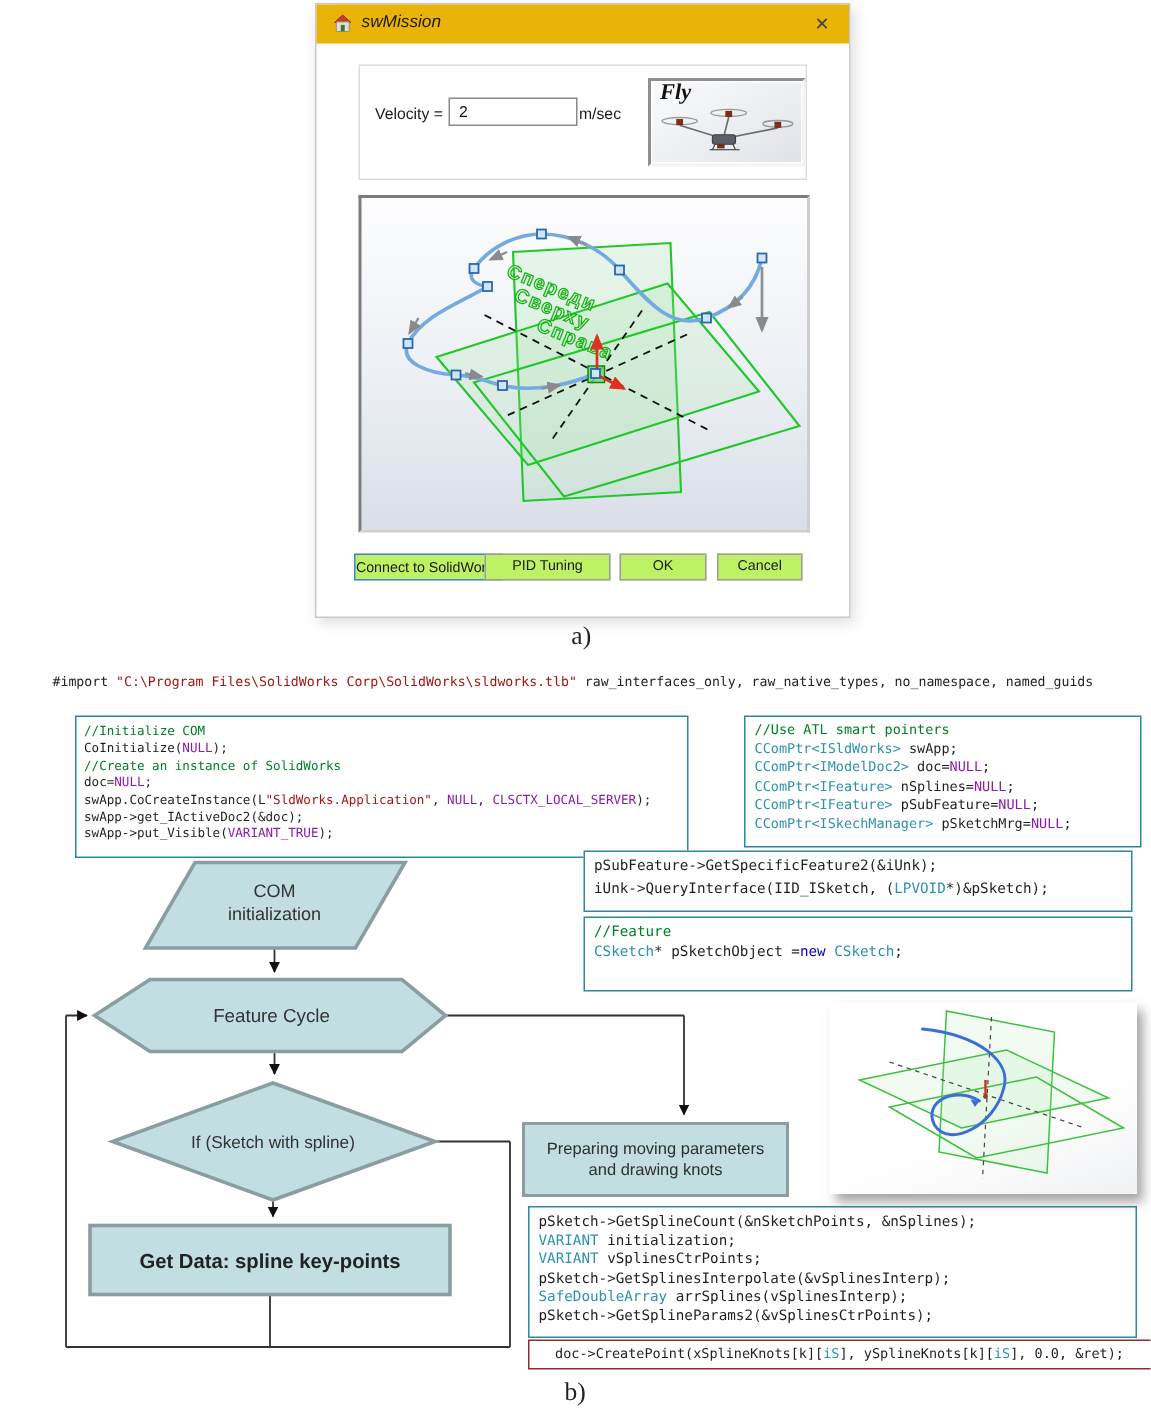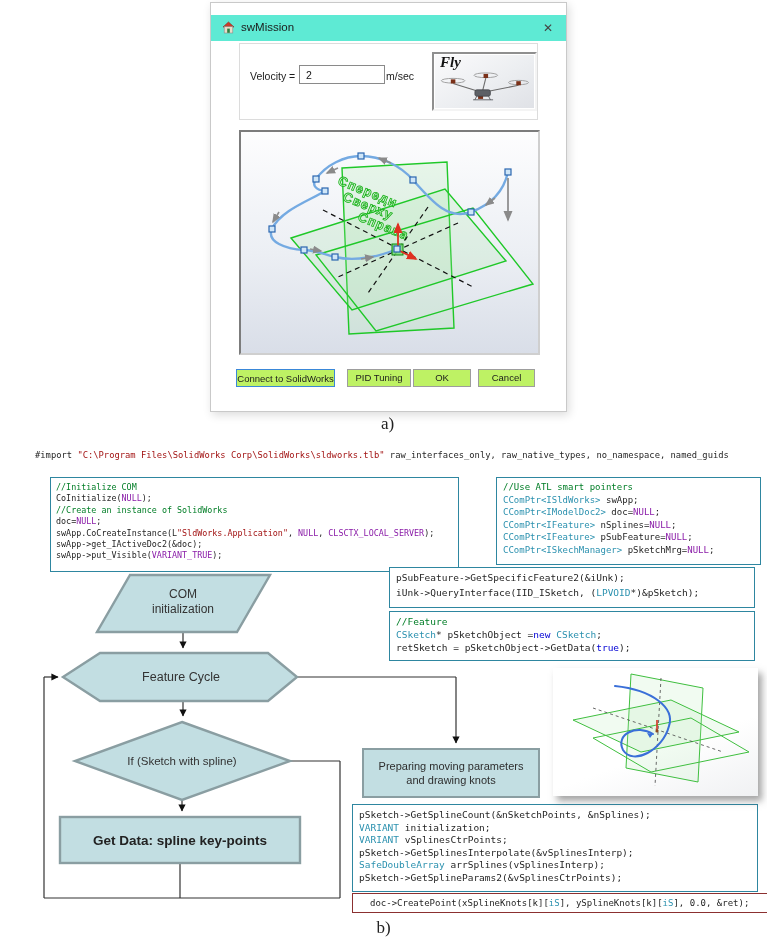--- a/index.html
+++ b/index.html
@@ -3,21 +3,21 @@
 <meta charset="utf-8">
 <style>
   html,body{margin:0;padding:0;}
   body{width:767px;height:948px;background:#ffffff;position:relative;overflow:hidden;
        font-family:"Liberation Sans","DejaVu Sans",sans-serif;color:#222;}
   .abs{position:absolute;}
 
   
   #dialog{left:210px;top:2px;width:355px;height:408px;background:#fff;
           border:1px solid #c9c9c9;box-shadow:2px 3px 9px rgba(0,0,0,.14);}
-  #titlebar{position:absolute;left:0;top:12px;width:100%;height:26px;background:#5eead4;}
+  #titlebar{position:absolute;left:0;top:0;width:100%;height:26px;background:#eab308;font-style:italic;}
   #title-icon{position:absolute;left:11px;top:6px;width:13px;height:13px;}
   #title-text{position:absolute;left:30px;top:6px;font-size:11.5px;color:#1b1b1b;}
   #close-btn{position:absolute;right:10px;top:5px;width:16px;height:16px;text-align:center;
              font-size:12px;color:#444;line-height:16px;cursor:default;}
   .groupbox{position:absolute;border:1px solid #dcdcdc;background:#fff;}
   #group-vel{left:28px;top:40px;width:297px;height:75px;}
   #vel-label{position:absolute;left:10px;top:26px;font-size:10.5px;color:#1b1b1b;}
   #vel-input{position:absolute;left:59px;top:21px;width:78px;height:17px;border:1px solid #8a8a8a;
              font-size:10.5px;padding:0 0 0 6px;font-family:"Liberation Sans",sans-serif;color:#111;}
   #vel-unit{position:absolute;left:146px;top:26px;font-size:10.5px;color:#1b1b1b;}
@@ -28,21 +28,21 @@
   #fly-caption{position:absolute;left:6px;top:0px;font-family:"Liberation Serif","DejaVu Serif",serif;
                font-style:italic;font-weight:bold;font-size:15px;color:#111;}
   #drone{position:absolute;left:4px;top:14px;}
   #viewport{left:28px;top:127px;width:297px;height:221px;
             border:2px solid;border-color:#7c7c7c #cfcfcf #cfcfcf #7c7c7c;
             background:linear-gradient(180deg,#fdfdfe 0%,#ecuted 0%,#eceff4 55%,#dadfe9 100%);}
   .winbtn{position:absolute;top:366px;height:18px;background:#bef264;border:1px solid #9d9d9d;
           font-size:9.5px;color:#1b1b1b;text-align:center;line-height:16px;
           font-family:"Liberation Sans",sans-serif;padding:0;}
   #btn-connect{left:25px;width:99px;border:1.5px solid #3a87d8;line-height:15px;}
-  #btn-pid{left:136px;width:64px;}
+  #btn-pid{left:112px;width:84px;}
   #btn-ok{left:202px;width:58px;}
   #btn-cancel{left:267px;width:57px;}
   .figlabel{font-family:"Liberation Serif","DejaVu Serif",serif;font-size:17px;color:#222;text-align:center;}
   #label-a{left:210px;top:414px;width:355px;}
   #label-b{left:0;top:918px;width:767px;}
 
   
   .codebox{position:absolute;background:#fff;border:1px solid #2e86a0;
            font-family:"DejaVu Sans Mono","Liberation Mono",monospace;color:#1f1f1f;}
   .cl{white-space:pre;}
@@ -50,21 +50,21 @@
   .c-m{color:#8a1ca8}.c-t{color:#2b91af}.c-k{color:#0000d4}
   #code-import{left:35px;top:450px;width:725px;border:none;font-size:8.8px;}
   #code-init{left:50px;top:477px;width:397px;height:85px;font-size:8.4px;line-height:11.4px;padding:4px 5px;}
   #code-atl{left:484px;top:477px;width:251px;height:80px;font-size:9px;line-height:12.6px;padding:3px 6px;margin-left:12px;}
   #code-getspec{left:389px;top:567px;width:352px;height:33px;font-size:9.5px;line-height:14.5px;padding:3px 6px;}
   #code-sketch{left:389px;top:611px;width:352px;height:42px;font-size:9.5px;line-height:13.2px;padding:3px 6px;}
   #code-splines{left:352px;top:804px;width:392px;height:78px;font-size:9.5px;line-height:12.6px;padding:4px 6px;}
   #code-createpoint{left:352px;top:893px;width:392px;height:18px;font-size:9px;line-height:18px;
                     padding:0 17px;border:1.5px solid #8b3030;}
   #flow-svg{left:20px;top:565px;}
-  #box-preparing{left:362px;top:748px;width:174px;height:46px;background:#c2dee2;
+  #box-preparing{left:348px;top:748px;width:174px;height:46px;background:#c2dee2;
                  border:2px solid #8a9ea2;display:flex;align-items:center;justify-content:center;
                  text-align:center;font-size:11px;color:#2e2e2e;line-height:14px;}
   #thumb3d{left:553px;top:668px;width:205px;height:128px;background:linear-gradient(160deg,#ffffff 60%,#f0f1f3 100%);
            box-shadow:4px 5px 7px rgba(90,90,90,.55);}
 </style>
 </head>
 <body>
 
 <div id="dialog" class="abs">
 
@@ -208,21 +208,20 @@
     <div class="cl"><span class="c-t">CComPtr&lt;IFeature&gt;</span><span class="c-d"> pSubFeature=</span><span class="c-m">NULL</span><span class="c-d">;</span></div>
     <div class="cl"><span class="c-t">CComPtr&lt;ISkechManager&gt;</span><span class="c-d"> pSketchMrg=</span><span class="c-m">NULL</span><span class="c-d">;</span></div>
   </div>
 <div id="code-getspec" class="abs codebox">
     <div class="cl"><span class="c-d">pSubFeature-&gt;GetSpecificFeature2(&amp;iUnk);</span></div>
     <div class="cl"><span class="c-d">iUnk-&gt;QueryInterface(IID_ISketch, (</span><span class="c-t">LPVOID</span><span class="c-d">*)&amp;pSketch);</span></div>
   </div>
 <div id="code-sketch" class="abs codebox">
     <div class="cl"><span class="c-com">//Feature</span></div>
     <div class="cl"><span class="c-t">CSketch</span><span class="c-d">* pSketchObject =</span><span class="c-k">new</span><span class="c-d"> </span><span class="c-t">CSketch</span><span class="c-d">;</span></div>
-    <div class="cl"><span class="c-d">retSketch = pSketchObject-&gt;GetData(</span><span class="c-k">true</span><span class="c-d">);</span></div>
   </div>
 <div id="code-splines" class="abs codebox">
     <div class="cl"><span class="c-d">pSketch-&gt;GetSplineCount(&amp;nSketchPoints, &amp;nSplines);</span></div>
     <div class="cl"><span class="c-t">VARIANT</span><span class="c-d"> initialization;</span></div>
     <div class="cl"><span class="c-t">VARIANT</span><span class="c-d"> vSplinesCtrPoints;</span></div>
     <div class="cl"><span class="c-d">pSketch-&gt;GetSplinesInterpolate(&amp;vSplinesInterp);</span></div>
     <div class="cl"><span class="c-t">SafeDoubleArray</span><span class="c-d"> arrSplines(vSplinesInterp);</span></div>
     <div class="cl"><span class="c-d">pSketch-&gt;GetSplineParams2(&amp;vSplinesCtrPoints);</span></div>
   </div>
 <div id="code-createpoint" class="abs codebox">

